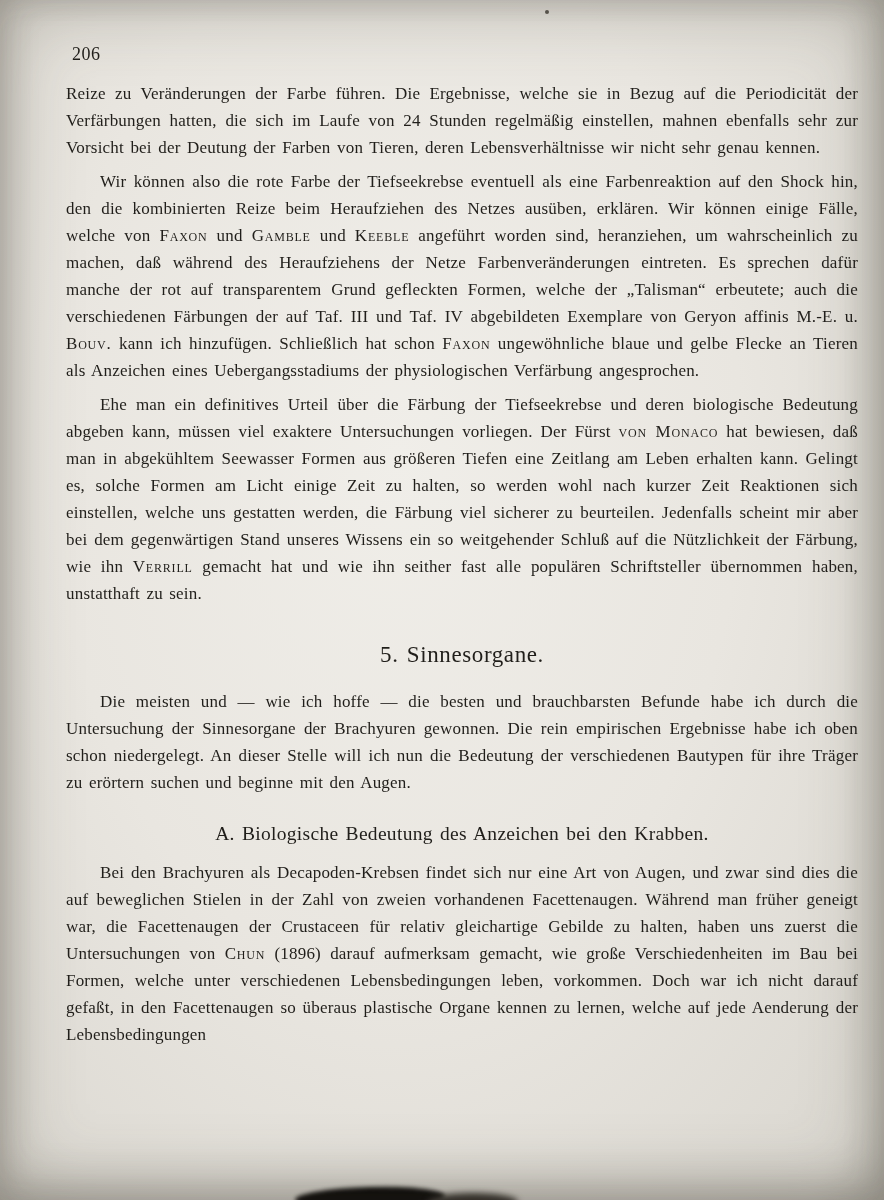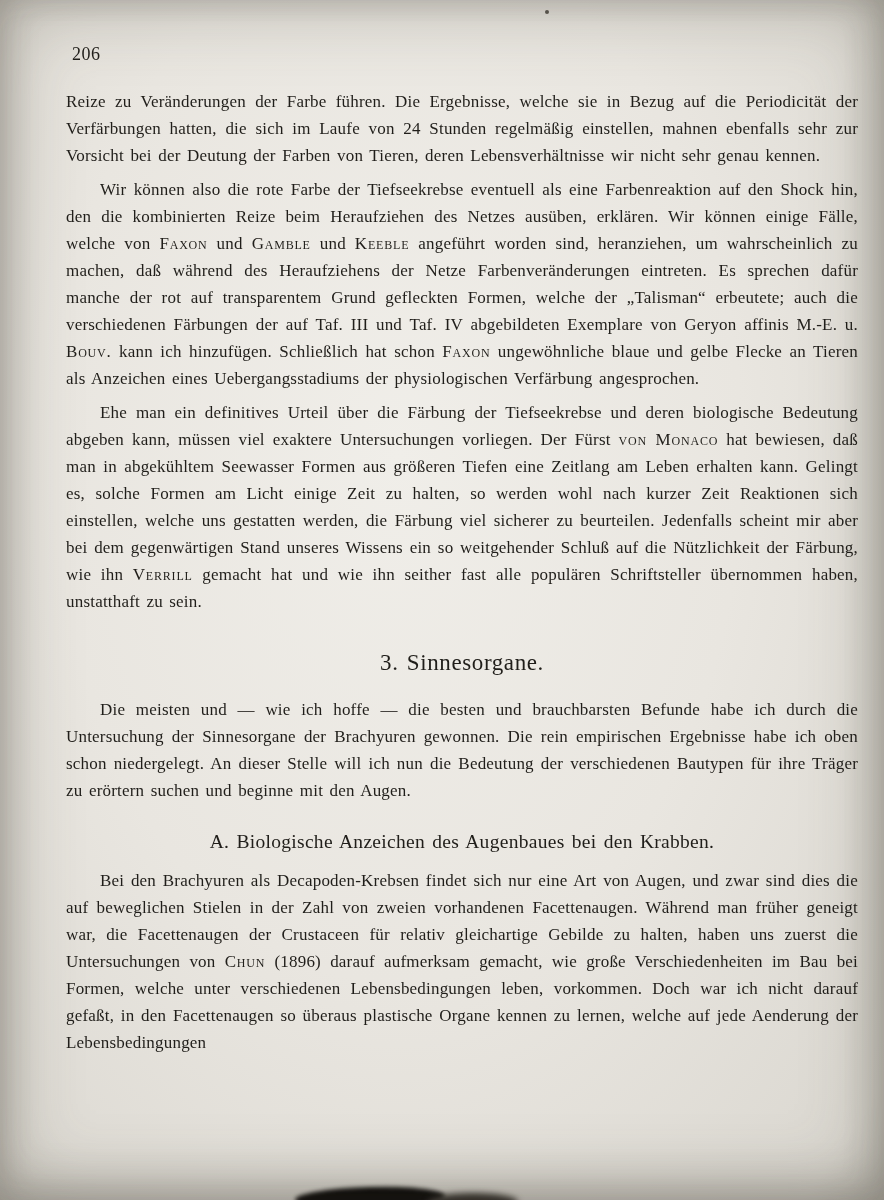--- a/index.html
+++ b/index.html
@@ -37,21 +37,21 @@
     width: 792px;
     top: 40px;
     text-align: center;
     font-size: 13px;
     font-variant: small-caps;
     letter-spacing: 2px;
   }
   .text-block {
     position: absolute;
     left: 66px;
-    top: 88px;
+    top: 80px;
     width: 792px;
     font-size: 17px;
     line-height: 27px;
     text-align: justify;
     letter-spacing: 0.2px;
     word-spacing: 2px;
   }
   .para {
     margin: 0 0 7px 0;
   }
@@ -112,23 +112,23 @@
 </head>
 <body>
 
 <div class="page">
   <div class="page-number">206</div>
 
   <div class="text-block">
       <p class="para"><span>Reize zu Veränderungen der Farbe führen. Die Ergebnisse, welche sie in Bezug auf die Periodicität der Verfärbungen hatten, die sich im Laufe von 24 Stunden regelmäßig einstellen, mahnen ebenfalls sehr zur Vorsicht bei der Deutung der Farben von Tieren, deren Lebensverhältnisse wir nicht sehr genau kennen.</span></p>
       <p class="para indent"><span>Wir können also die rote Farbe der Tiefseekrebse eventuell als eine Farbenreaktion auf den Shock hin, den die kombinierten Reize beim Heraufziehen des Netzes ausüben, erklären. Wir können einige Fälle, welche von </span><span class="sc">Faxon</span><span> und </span><span class="sc">Gamble</span><span> und </span><span class="sc">Keeble</span><span> angeführt worden sind, heranziehen, um wahrscheinlich zu machen, daß während des Heraufziehens der Netze Farbenveränderungen eintreten. Es sprechen dafür manche der rot auf transparentem Grund gefleckten Formen, welche der „Talisman“ erbeutete; auch die verschiedenen Färbungen der auf Taf. III und Taf. IV abgebildeten Exemplare von </span><span class="it">Geryon affinis</span><span> M.-E. u. </span><span class="sc">Bouv.</span><span> kann ich hinzufügen. Schließlich hat schon </span><span class="sc">Faxon</span><span> ungewöhnliche blaue und gelbe Flecke an Tieren als Anzeichen eines Uebergangsstadiums der physiologischen Verfärbung angesprochen.</span></p>
       <p class="para indent"><span>Ehe man ein definitives Urteil über die Färbung der Tiefseekrebse und deren biologische Bedeutung abgeben kann, müssen viel exaktere Untersuchungen vorliegen. Der Fürst </span><span class="sc">von Monaco</span><span> hat bewiesen, daß man in abgekühltem Seewasser Formen aus größeren Tiefen eine Zeitlang am Leben erhalten kann. Gelingt es, solche Formen am Licht einige Zeit zu halten, so werden wohl nach kurzer Zeit Reaktionen sich einstellen, welche uns gestatten werden, die Färbung viel sicherer zu beurteilen. Jedenfalls scheint mir aber bei dem gegenwärtigen Stand unseres Wissens ein so weitgehender Schluß auf die Nützlichkeit der Färbung, wie ihn </span><span class="sc">Verrill</span><span> gemacht hat und wie ihn seither fast alle populären Schriftsteller übernommen haben, unstatthaft zu sein.</span></p>
-      <div class="heading1">3. Sinnesorgane.</div>
+      <div class="heading1">5. Sinnesorgane.</div>
       <p class="para indent"><span>Die meisten und — wie ich hoffe — die besten und brauchbarsten Befunde habe ich durch die Untersuchung der Sinnesorgane der Brachyuren gewonnen. Die rein empirischen Ergebnisse habe ich oben schon niedergelegt. An dieser Stelle will ich nun die Bedeutung der verschiedenen Bautypen für ihre Träger zu erörtern suchen und beginne mit den Augen.</span></p>
-      <div class="heading2">A. Biologische Anzeichen des Augenbaues bei den Krabben.</div>
+      <div class="heading2">A. Biologische Bedeutung des Anzeichen bei den Krabben.</div>
       <p class="para indent"><span>Bei den Brachyuren als Decapoden-Krebsen findet sich nur eine Art von Augen, und zwar sind dies die auf beweglichen Stielen in der Zahl von zweien vorhandenen Facettenaugen. Während man früher geneigt war, die Facettenaugen der Crustaceen für relativ gleichartige Gebilde zu halten, haben uns zuerst die Untersuchungen von </span><span class="sc">Chun</span><span> (1896) darauf aufmerksam gemacht, wie große Verschiedenheiten im Bau bei Formen, welche unter verschiedenen Lebensbedingungen leben, vorkommen. Doch war ich nicht darauf gefaßt, in den Facettenaugen so überaus plastische Organe kennen zu lernen, welche auf jede Aenderung der Lebensbedingungen</span></p>
     </div>
 
   <div class="scan-speck"></div>
   <div class="scan-smudge-1"></div>
   <div class="scan-smudge-2"></div>
   <div class="vignette"></div>
 </div>
 
 </body></html>

